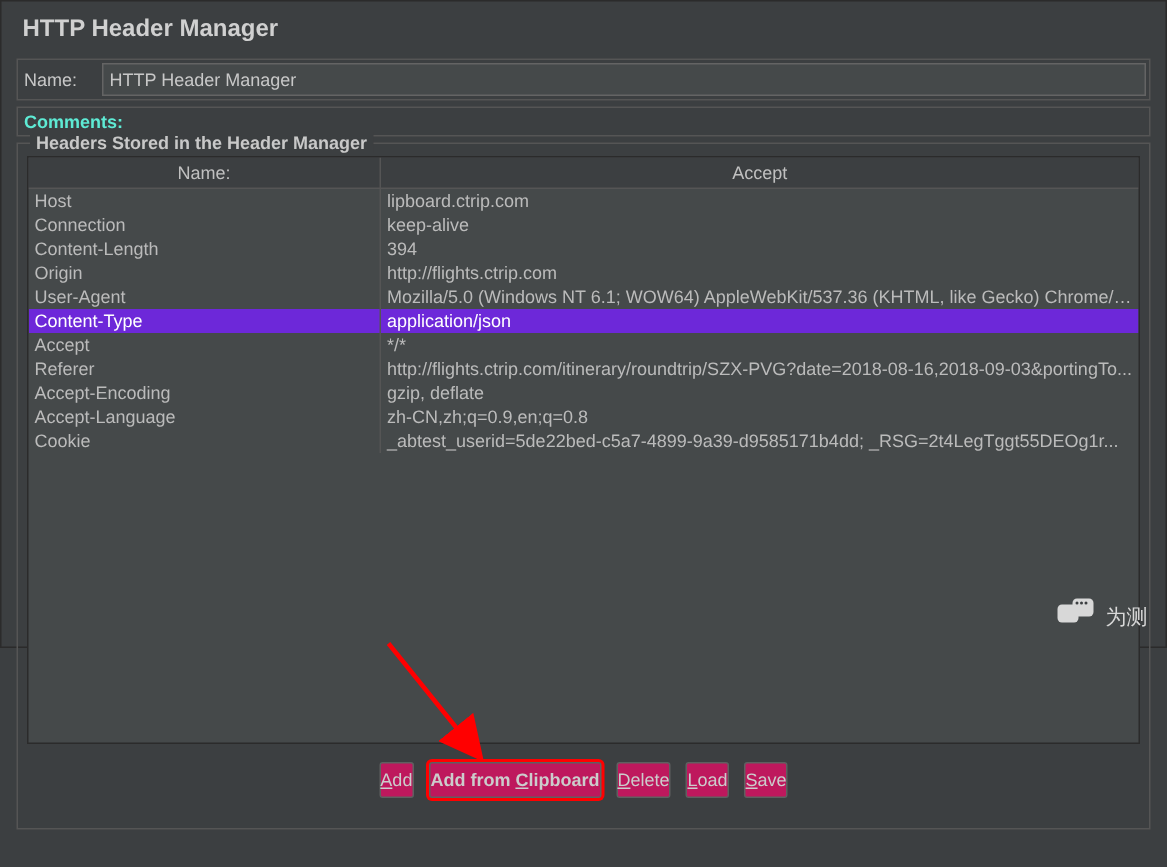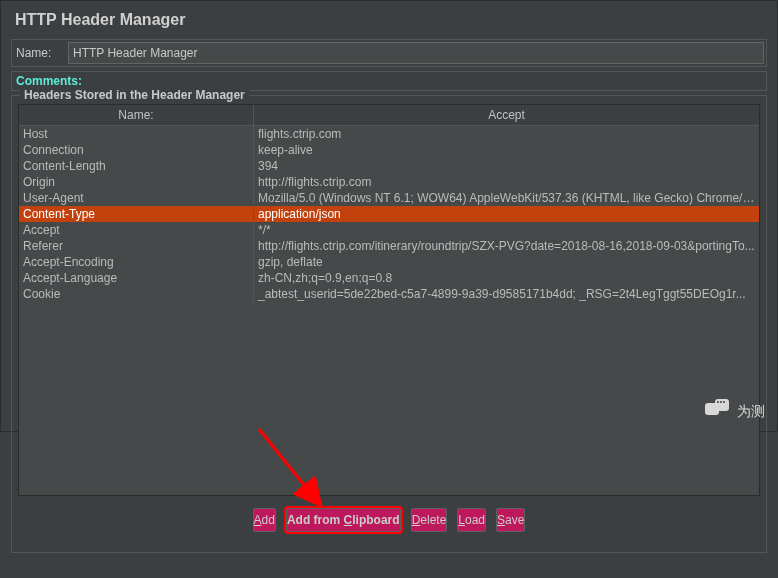--- a/index.html
+++ b/index.html
@@ -100,21 +100,21 @@
     color: #bbbbbb;
     height: 16px;
     line-height: 16px;
     white-space: nowrap;
     overflow: hidden;
     text-overflow: ellipsis;
     border-left: 1px solid #555;
   }
   tbody td:first-child { border-left: none; margin-left: 32px; }
   tbody tr.selected td {
-    background: #c2410c;
+    background: #6d28d9;
     color: #ffffff;
   }
   .button-bar {
     display: flex;
     justify-content: center;
     gap: 10px;
     margin-top: 12px;
   }
   .btn {
     background: #be185d;
@@ -187,21 +187,21 @@
       <table>
         <thead>
           <tr>
             <th>Name:</th>
             <th>Accept</th>
           </tr>
         </thead>
         <tbody id="headers-body">
             <tr>
               <td>Host</td>
-              <td>flights.ctrip.com</td>
+              <td>lipboard.ctrip.com</td>
             </tr>
             <tr>
               <td>Connection</td>
               <td>keep-alive</td>
             </tr>
             <tr>
               <td>Content-Length</td>
               <td>394</td>
             </tr>
             <tr>

